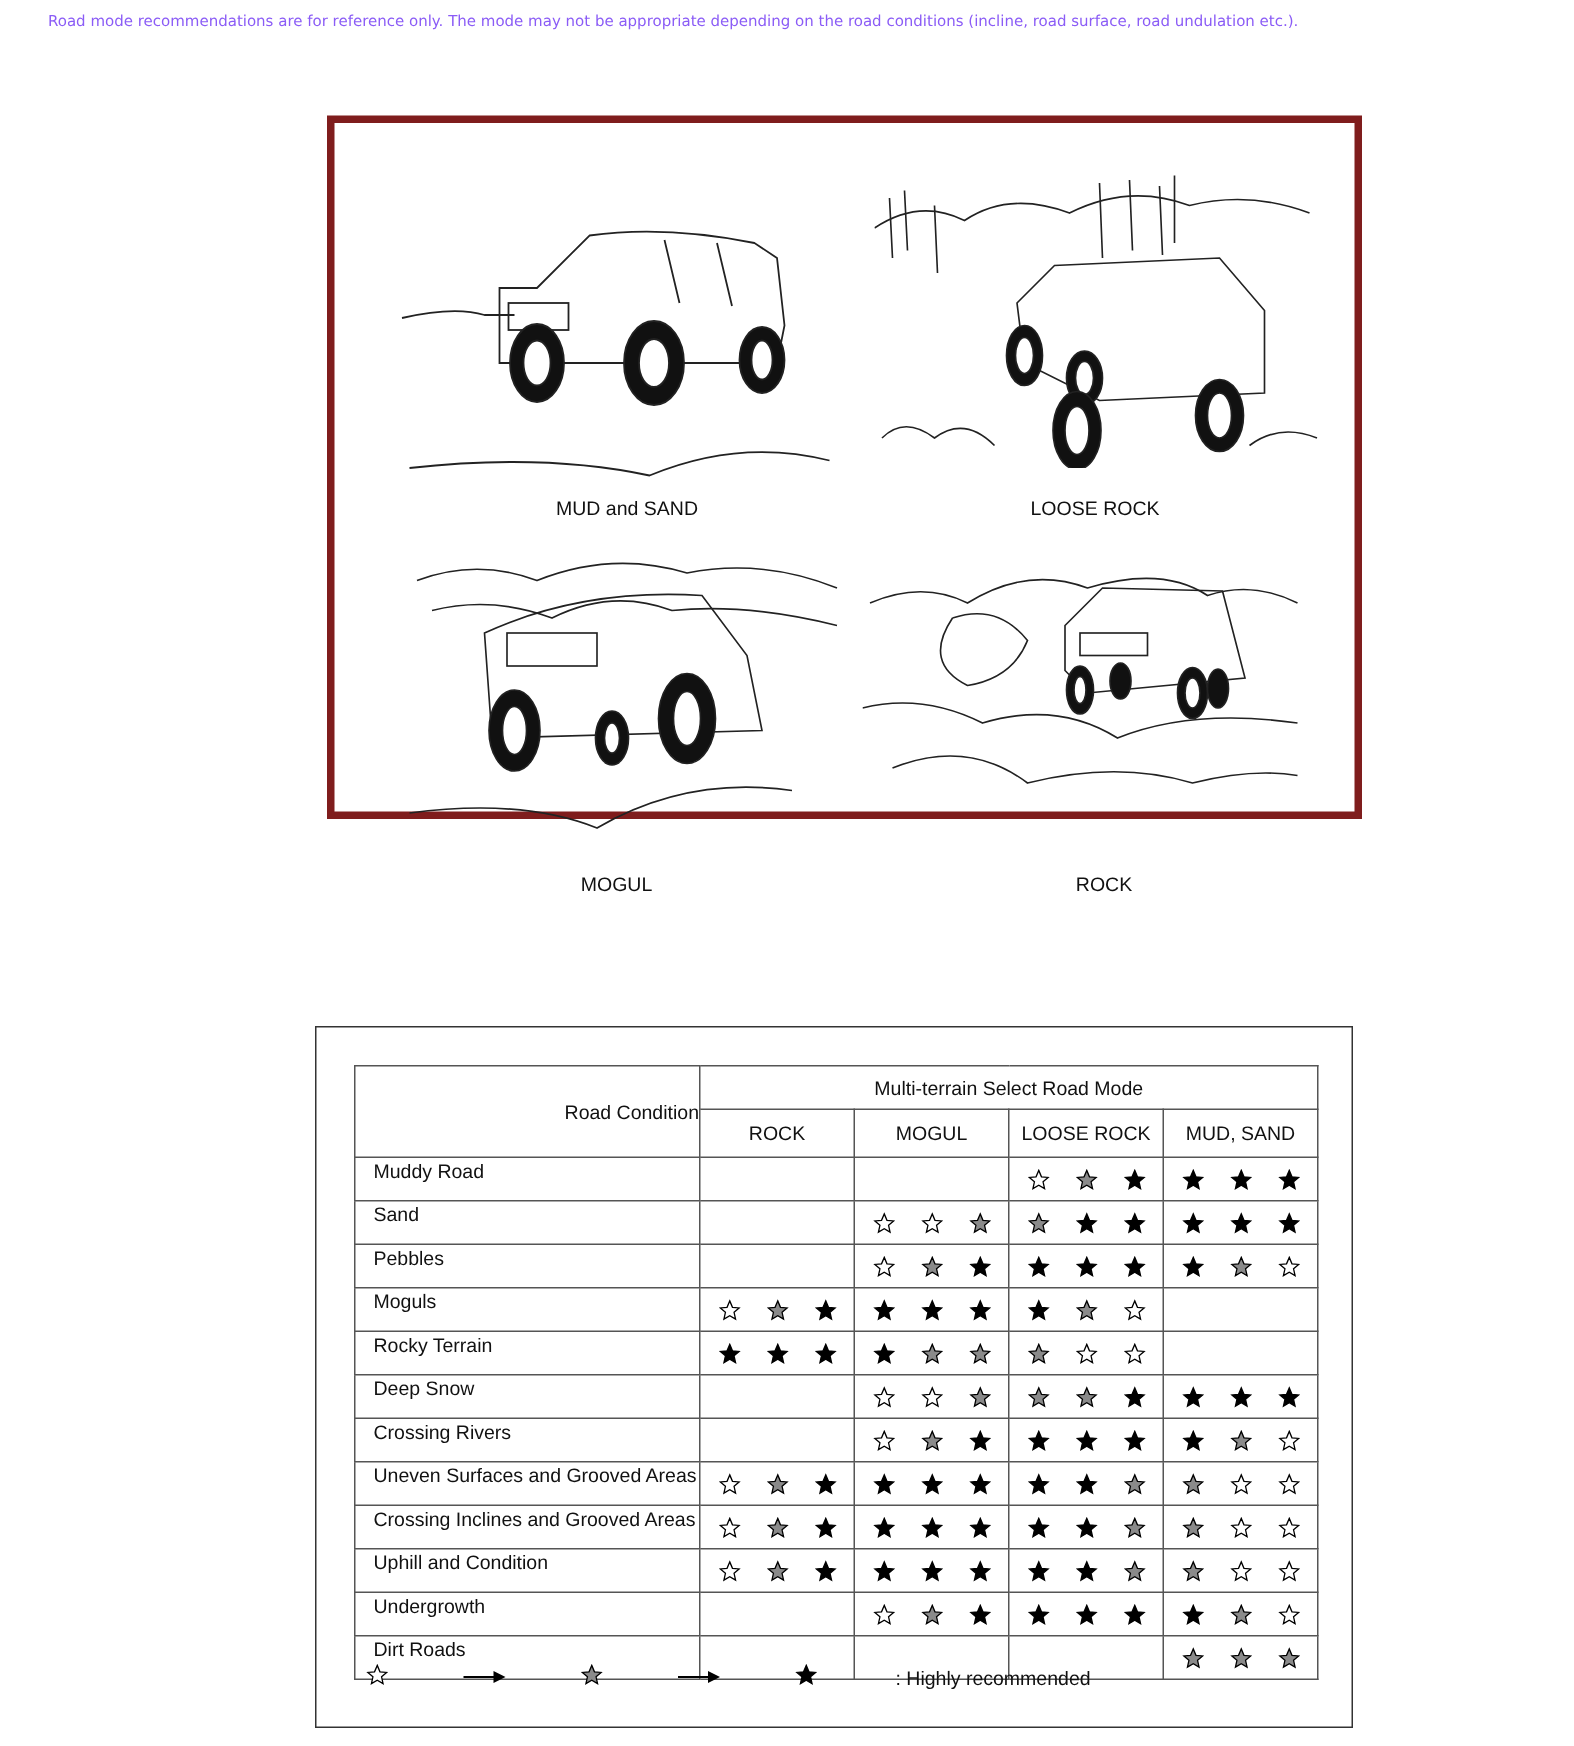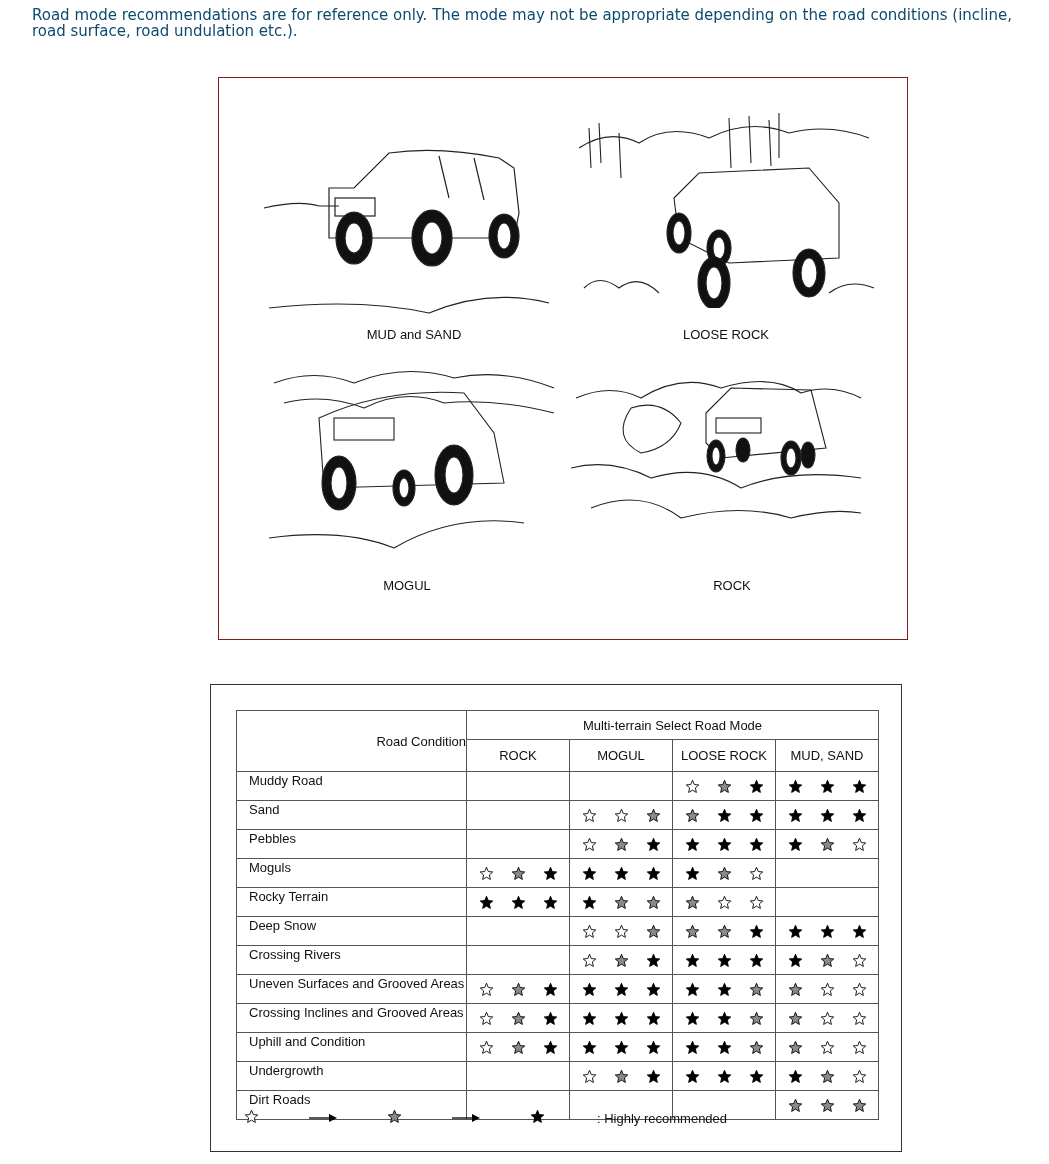--- a/index.html
+++ b/index.html
@@ -1,18 +1,18 @@
 <!DOCTYPE html>
 <html><head>
 <meta charset="utf-8">
 <style>
   html, body { margin: 0; padding: 0; background: #ffffff; }
   body { width: 1049px; height: 1164px; position: relative; overflow: hidden; font-family: "DejaVu Sans", sans-serif; }
-  .note { position: absolute; left: 32px; top: 7px; width: 1010px; color: #0c4a6e; font-size: 15px; line-height: 16px; }
-  .figure { position: absolute; left: 218px; top: 77px; width: 690px; height: 563px; border: 1px solid #7f1d1d; box-sizing: border-box; background: #fff; }
+  .note { position: absolute; left: 32px; top: 7px; width: 1010px; color: #8b5cf6; font-size: 10px; line-height: 16px; }
+  .figure { position: absolute; left: 218px; top: 77px; width: 690px; height: 469px; border: 5px solid #7f1d1d; box-sizing: border-box; background: #fff; }
   .panel { position: absolute; width: 300px; height: 200px; }
   .panel svg { width: 300px; height: 200px; }
   .caption { position: absolute; font-family: "Liberation Sans", sans-serif; font-size: 13px; color: #111; text-align: center; width: 200px; }
   .tbl-frame { position: absolute; left: 210px; top: 684px; width: 692px; height: 468px; border: 1px solid #333; box-sizing: border-box; }
   table { position: absolute; left: 25px; top: 25px; border-collapse: collapse; font-family: "Liberation Sans", sans-serif; font-size: 13px; color: #111; }
   td, th { border: 1px solid #555; padding: 0; font-weight: normal; }
   th.rc { width: 229px; height: 60px; text-align: right; vertical-align: middle; }
   th.mh { height: 26px; text-align: center; margin-left: 28px; }
   th.mode { height: 28px; width: 102px; text-align: center; }
   td.cond { height: 27px; vertical-align: top; padding-left: 12px; padding-top: 1px; white-space: nowrap; }

